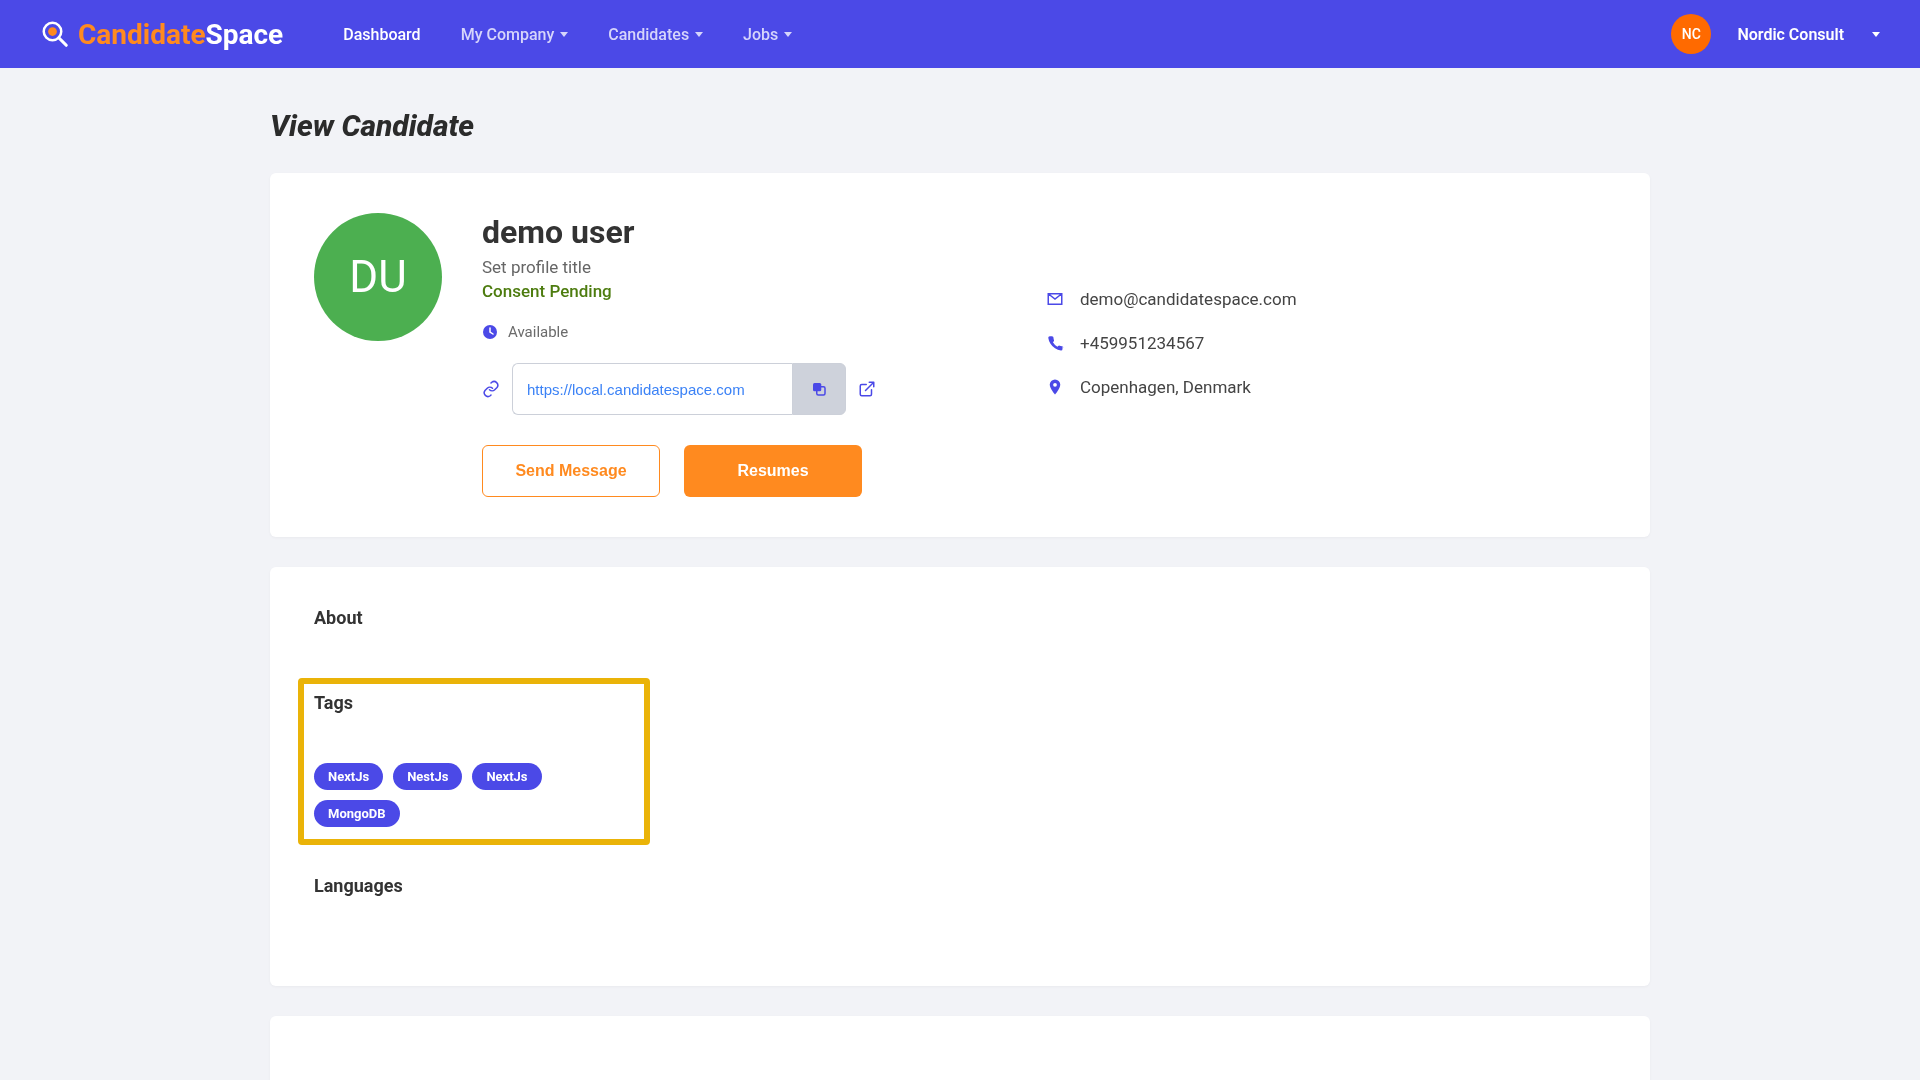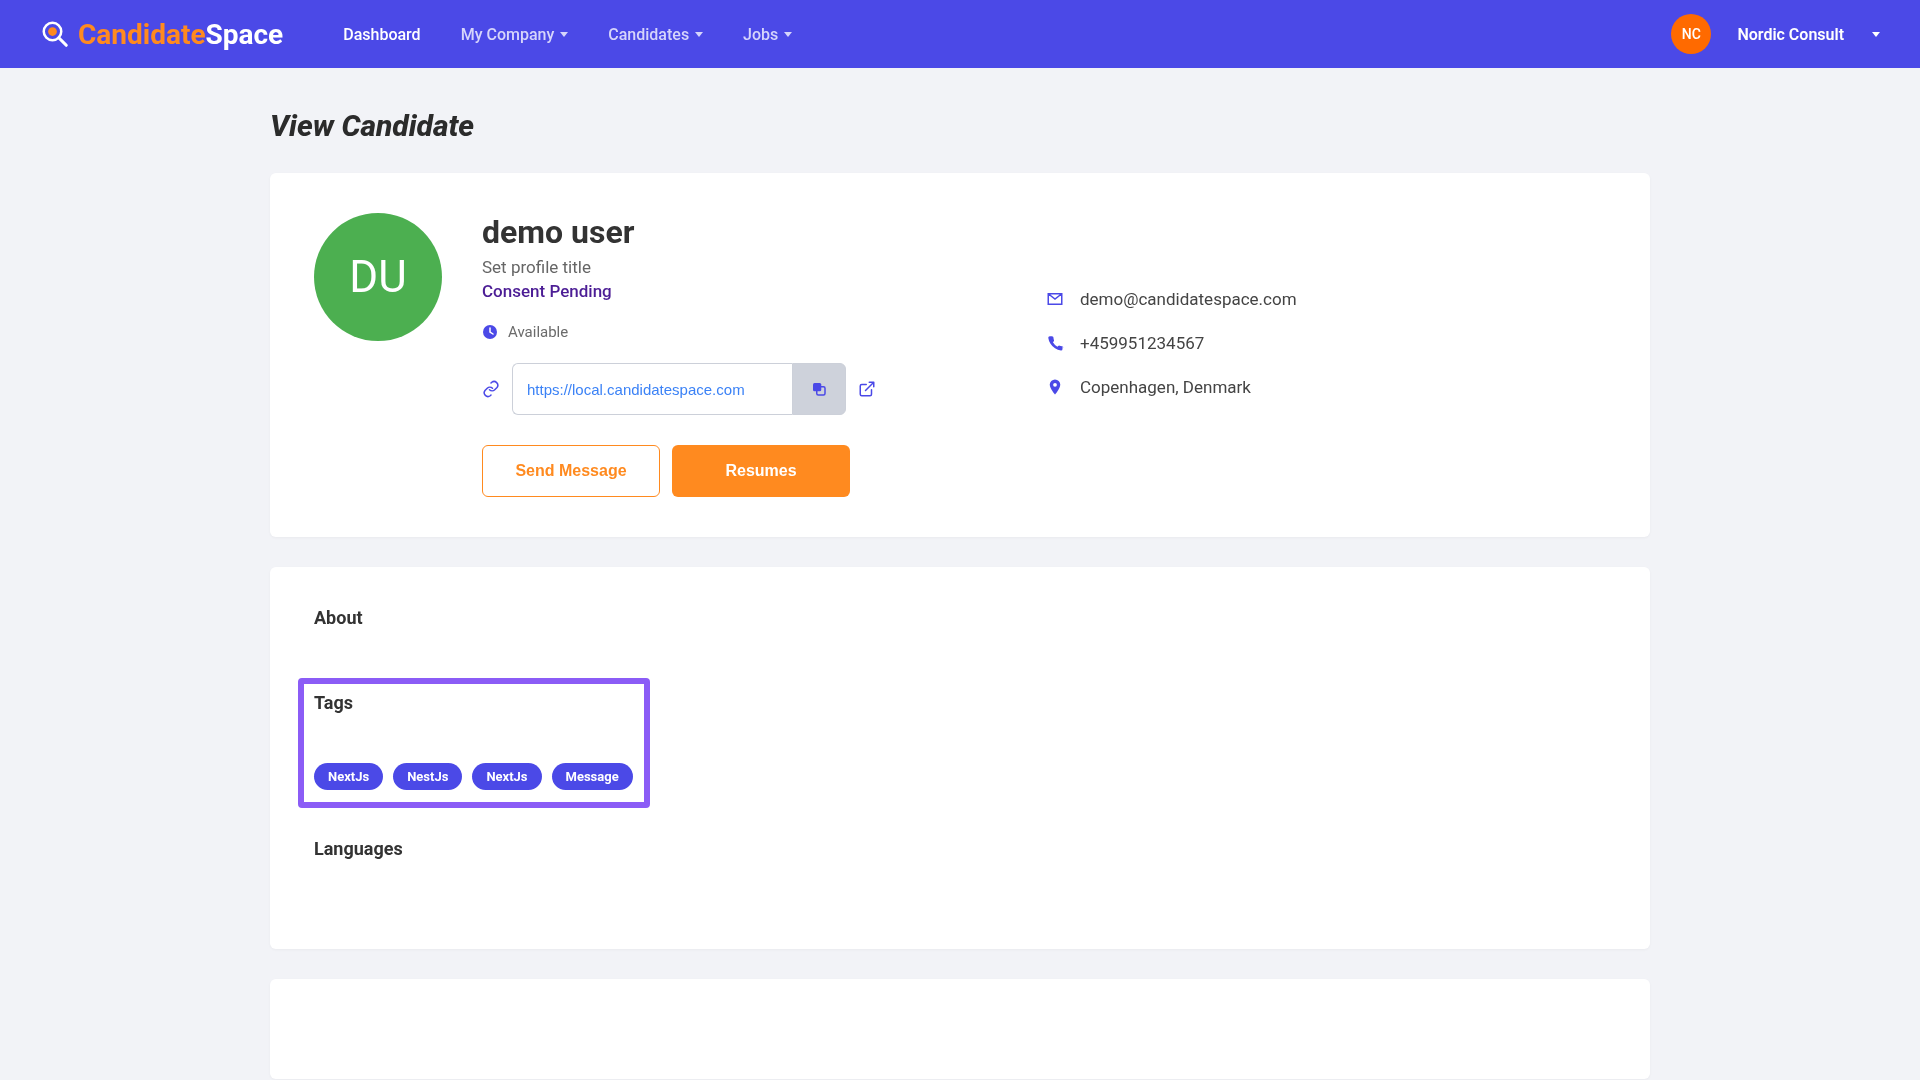--- a/index.html
+++ b/index.html
@@ -129,21 +129,21 @@
     font-size: 32px;
     font-weight: 700;
     color: #333;
   }
   .profile-title {
     color: #666;
     font-size: 17px;
     margin-top: 6px;
   }
   .consent {
-    color: #4c1d95;
+    color: #4d7c0f;
     font-size: 17px;
     font-weight: 500;
     margin-top: 4px;
   }
   .avail-row {
     display: flex;
     align-items: center;
     gap: 10px;
     margin-top: 22px;
     color: #6b6b6b;
@@ -185,21 +185,21 @@
     color: #4b49e7;
   }
   .ext-link {
     color: #4b49e7;
     cursor: pointer;
     display: flex;
     align-items: center;
   }
   .btn-row {
     display: flex;
-    gap: 12px;
+    gap: 24px;
     margin-top: 30px;
   }
   .btn {
     height: 52px;
     padding: 0 30px;
     border-radius: 6px;
     font-size: 16px;
     font-weight: 700;
     cursor: pointer;
     border: none;
@@ -237,21 +237,21 @@
 
   
   .section-title {
     font-size: 18px;
     font-weight: 700;
     color: #333;
     margin-bottom: 10px;
   }
   .about-card .section-title:first-child { margin-bottom: 50px; }
   .tags-block {
-    border: 6px solid #8b5cf6;
+    border: 6px solid #eab308;
     border-radius: 4px;
     padding: 8px 10px 12px;
     margin-left: -16px;
     width: 352px;
     margin-bottom: 30px;
   }
   .tags-block .section-title { margin-bottom: 12px; }
   .pills { display: flex; flex-wrap: wrap; gap: 10px; }
   .pill {
     background: #4b49e7;
@@ -384,21 +384,21 @@
 
     <div class="card about-card">
       <div class="section-title">About</div>
 
       <div class="tags-block">
         <div class="section-title">Tags</div>
         <div class="pills" id="tags-pills">
             <span class="pill">NextJs</span>
             <span class="pill">NestJs</span>
             <span class="pill">NextJs</span>
-            <span class="pill">Message</span>
+            <span class="pill">MongoDB</span>
           </div>
       </div>
 
       <div class="lang-block">
         <div class="section-title">Languages</div>
       </div>
     </div>
 
     <div class="card" style="padding-bottom:60px;">
       

